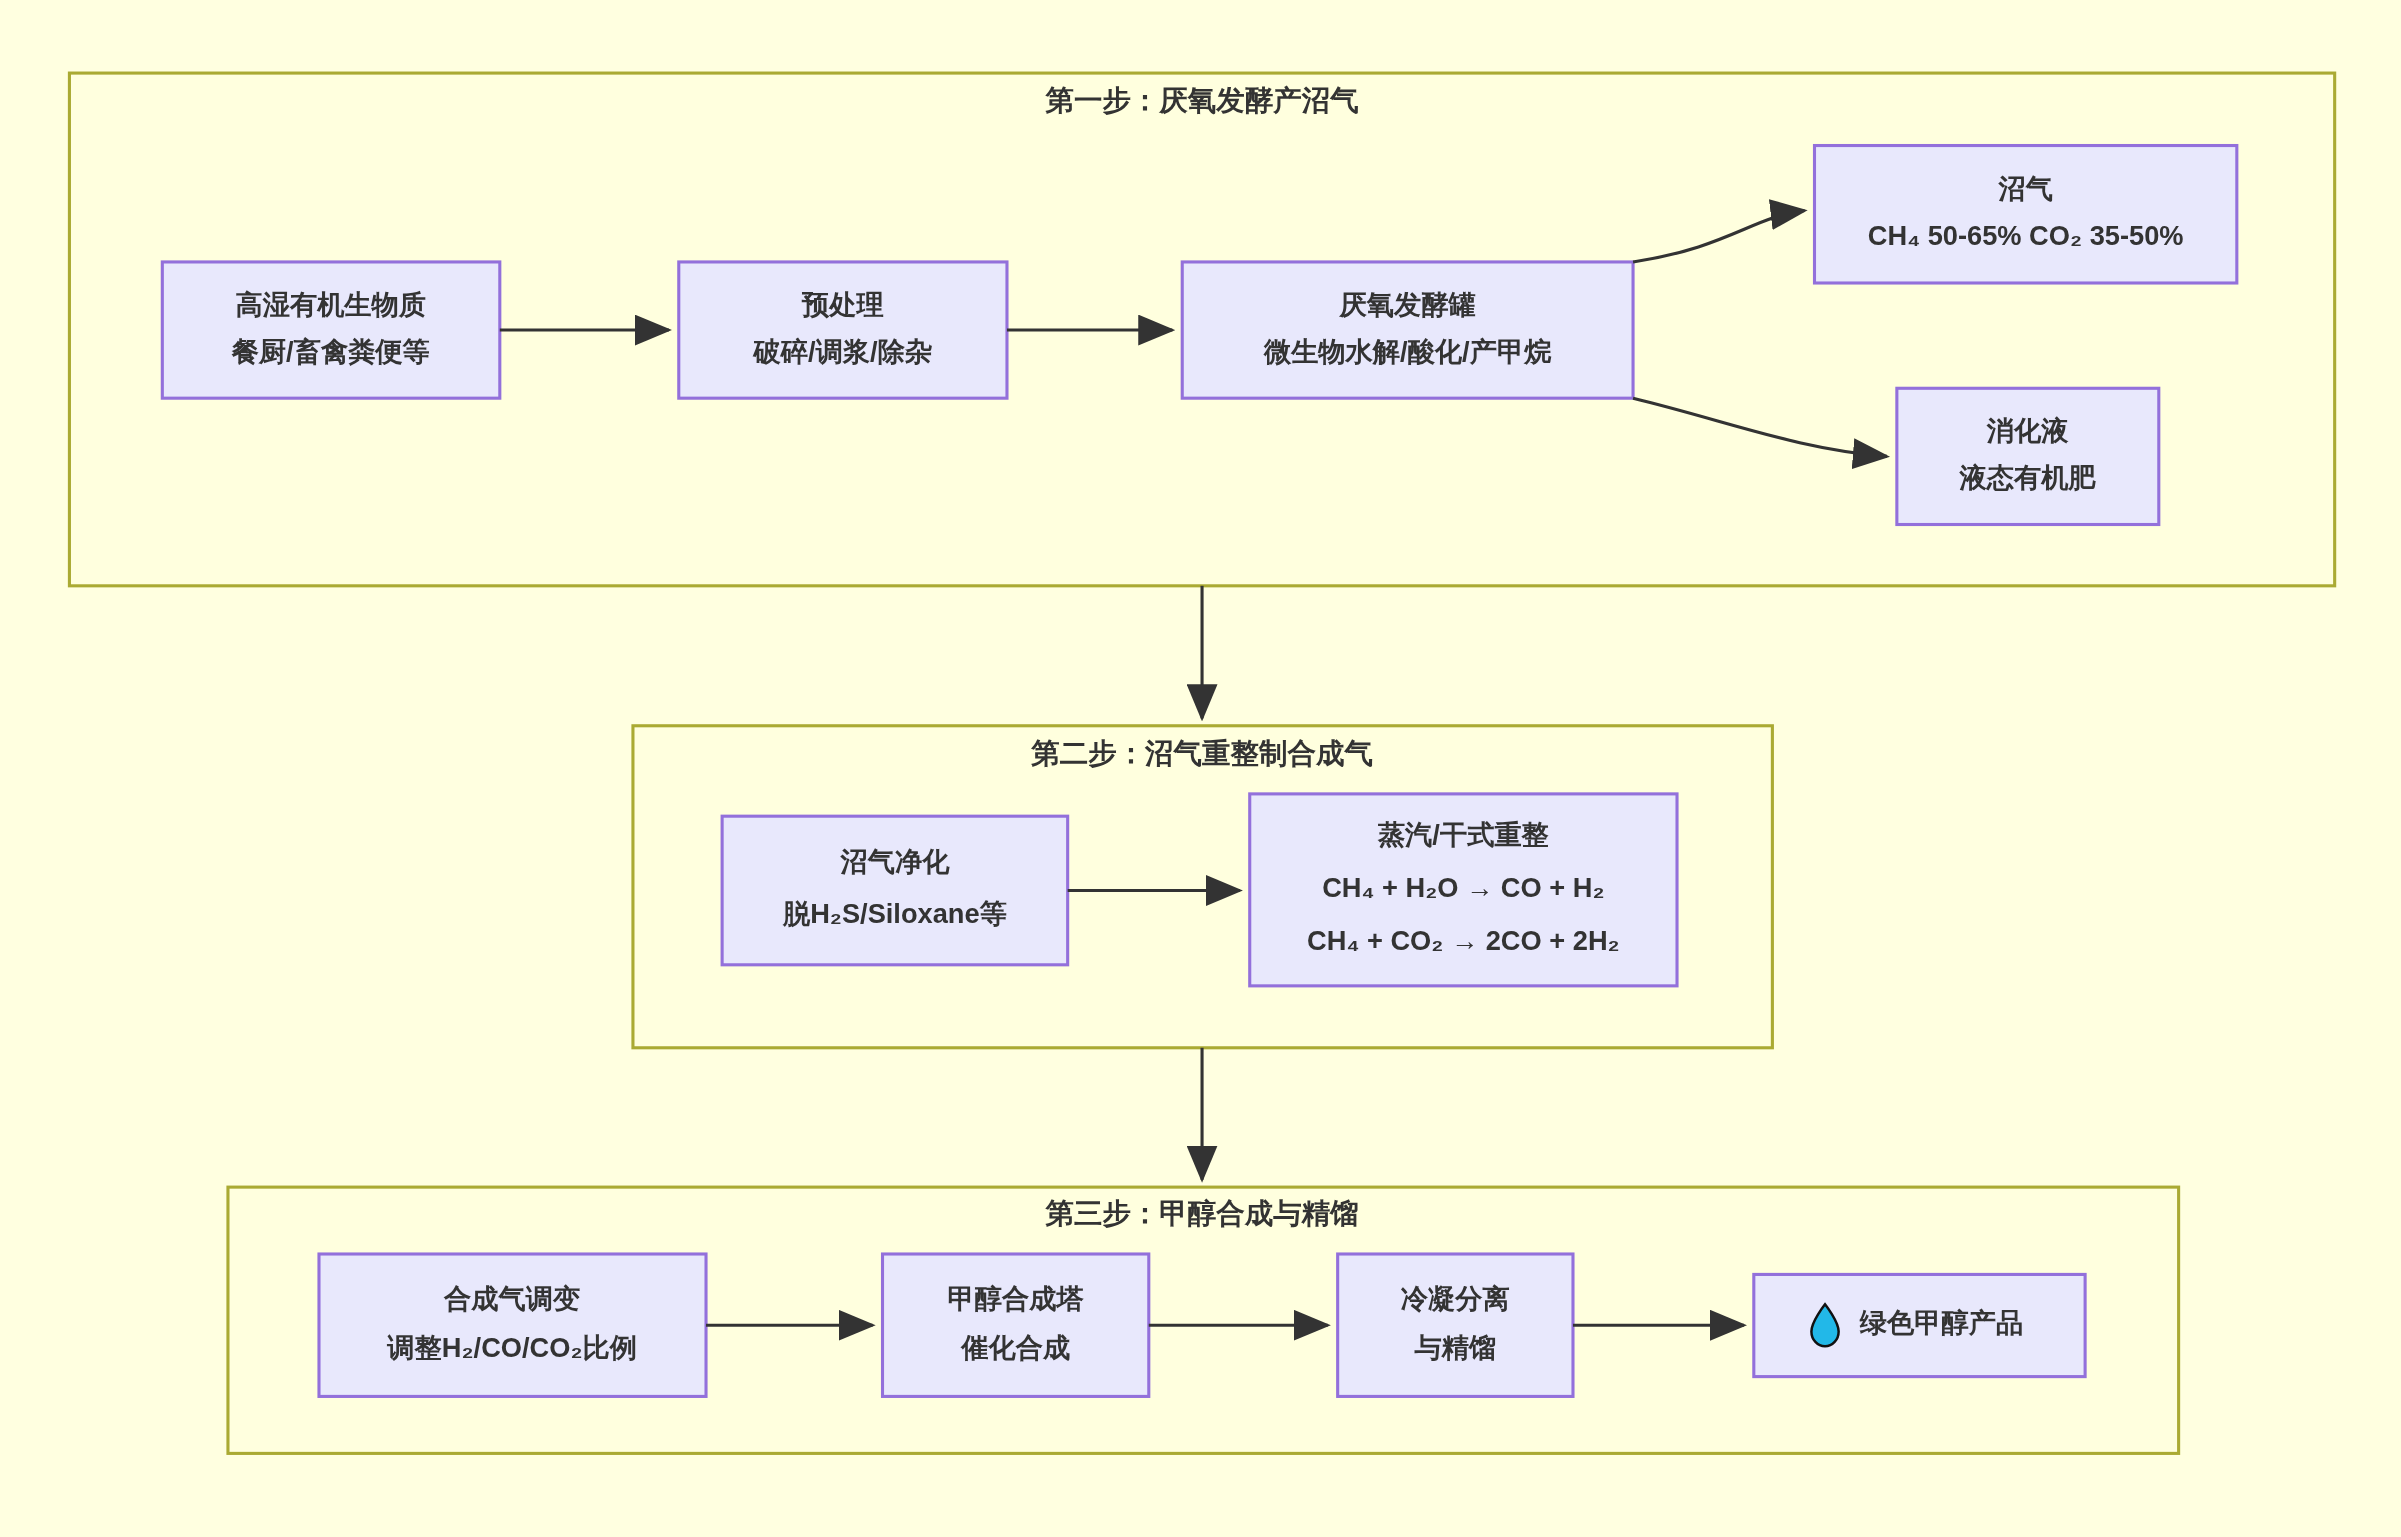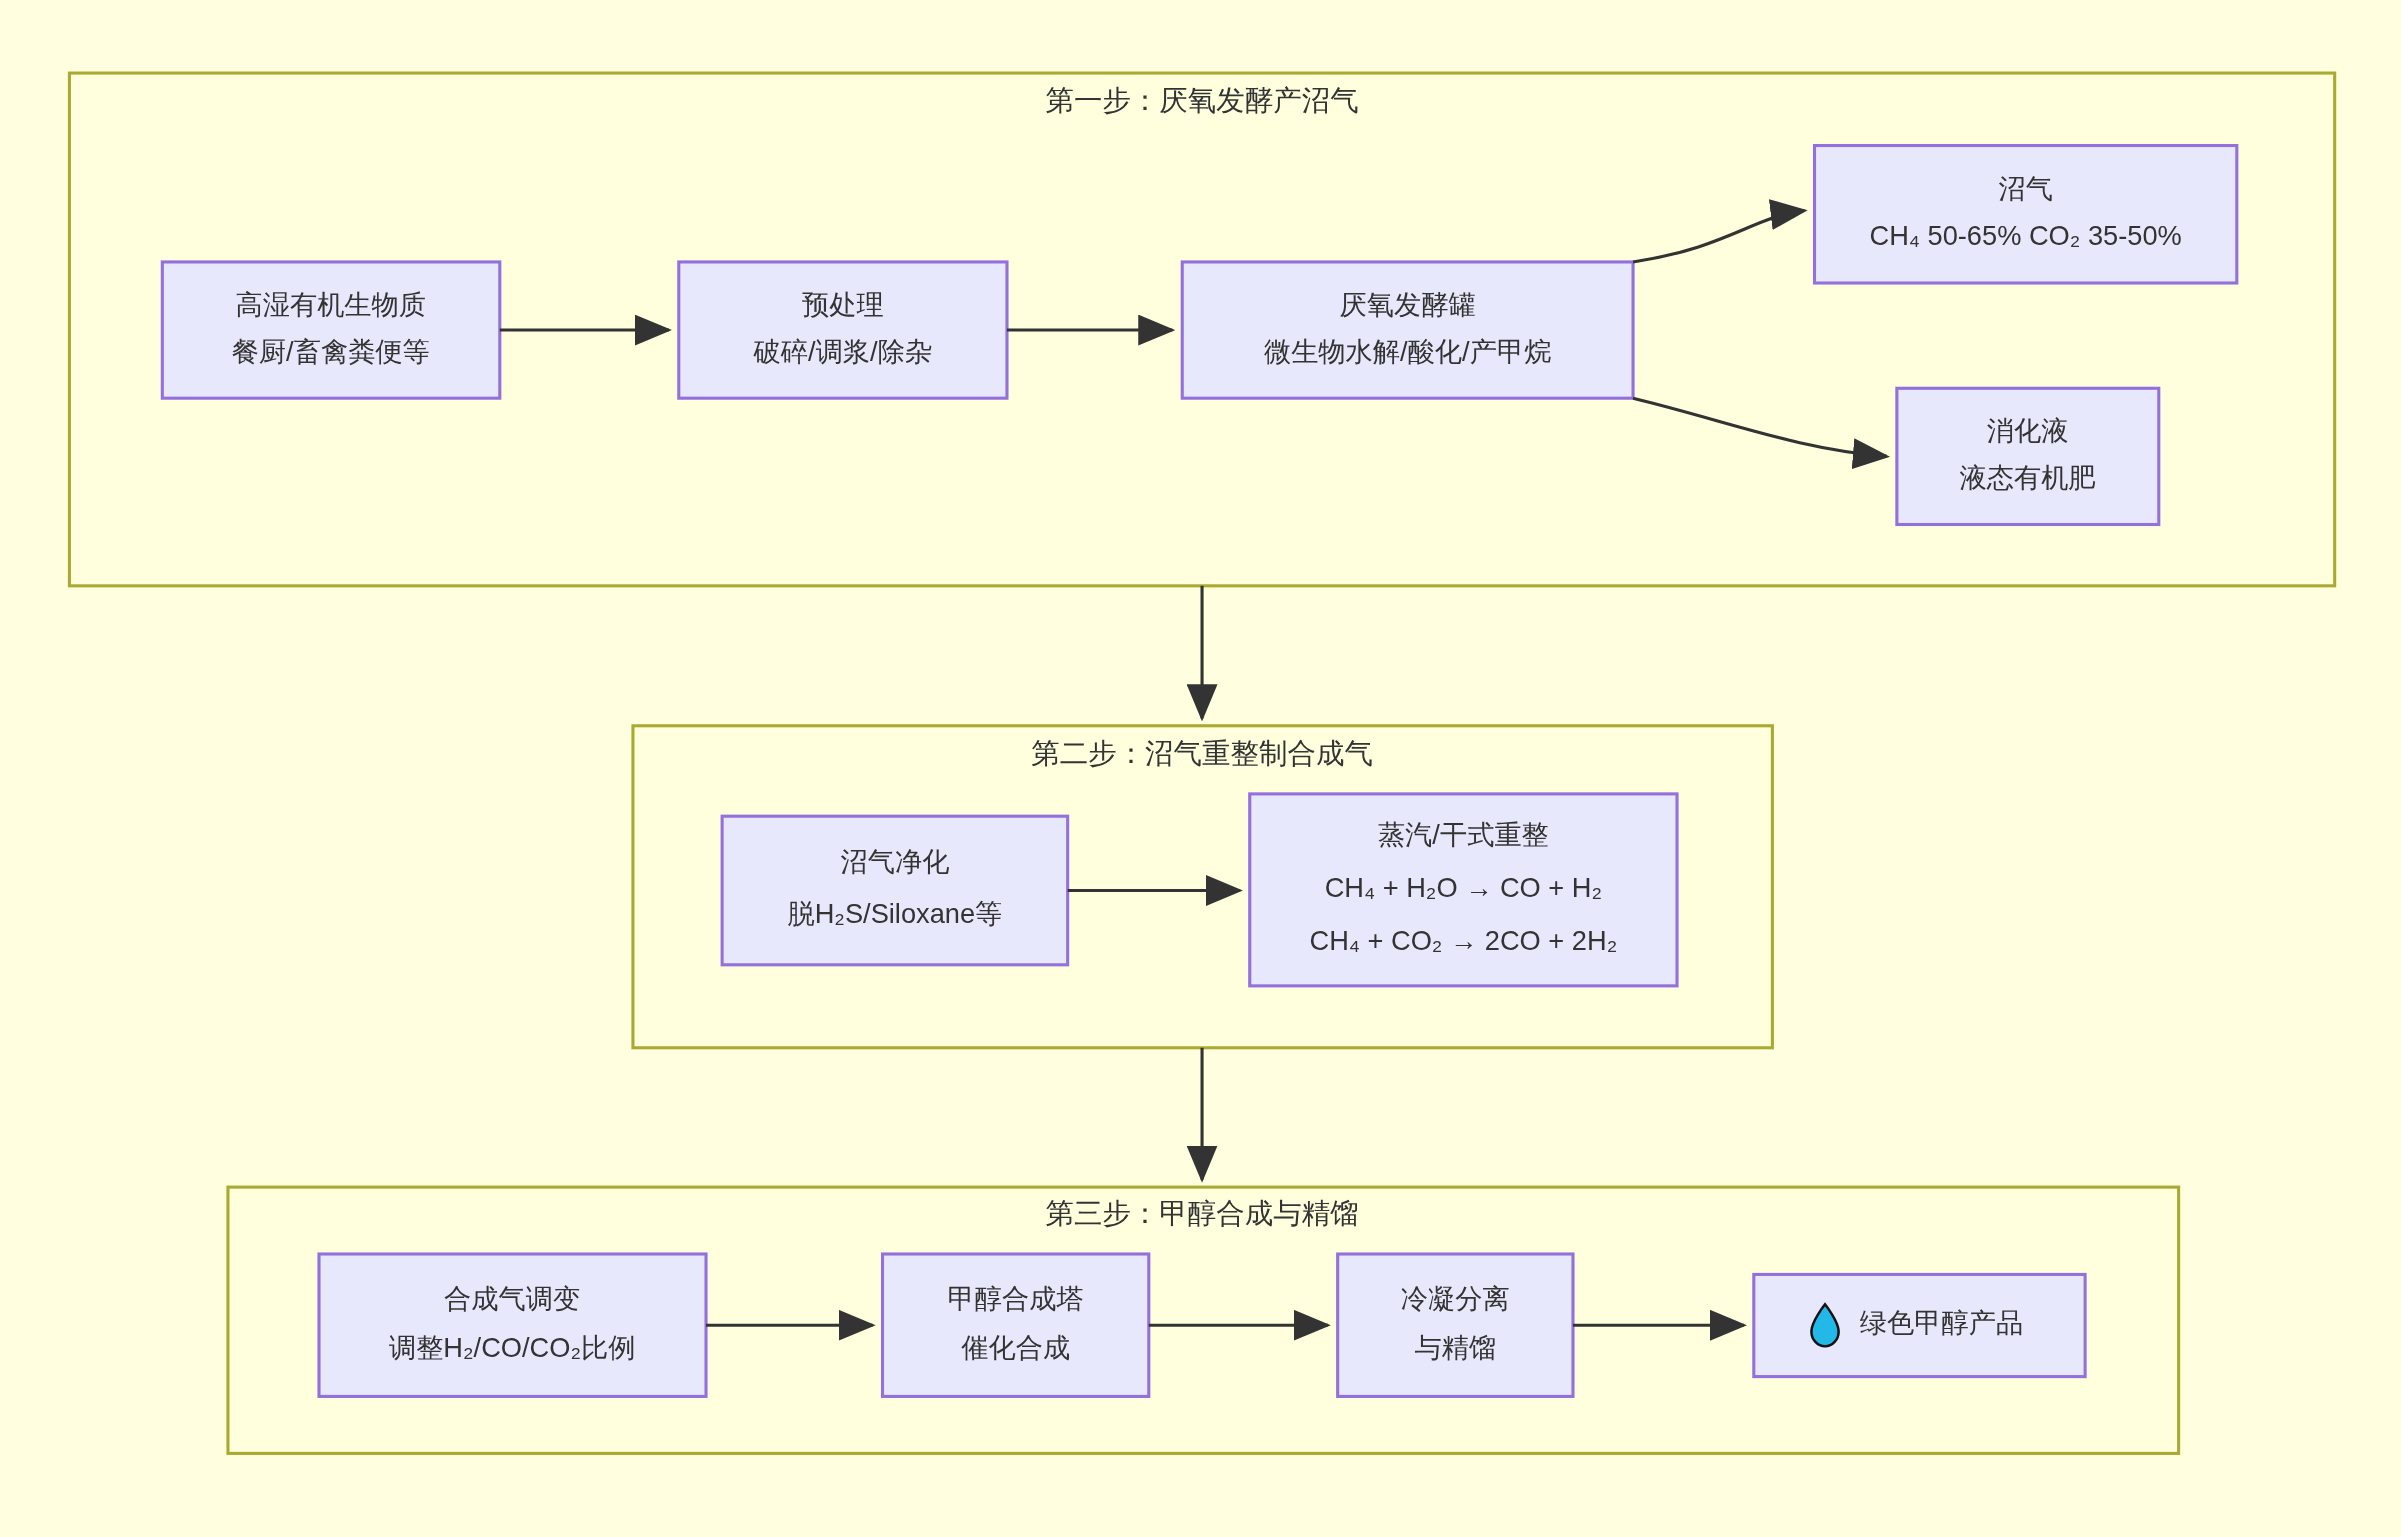--- a/index.html
+++ b/index.html
@@ -10,20 +10,21 @@
   body {
     width: 2401px;
     height: 1537px;
     font-family: "Liberation Sans", "DejaVu Sans", sans-serif;
     overflow: hidden;
   }
   #flow-root {
     position: relative;
     width: 2401px;
     height: 1537px;
+    font-weight: bold;
   }
   svg#flow-svg {
     display: block;
     width: 2401px;
     height: 1537px;
   }
   .cluster-rect {
     fill: #ffffde;
     stroke: #aaaa33;
     stroke-width: 5;

